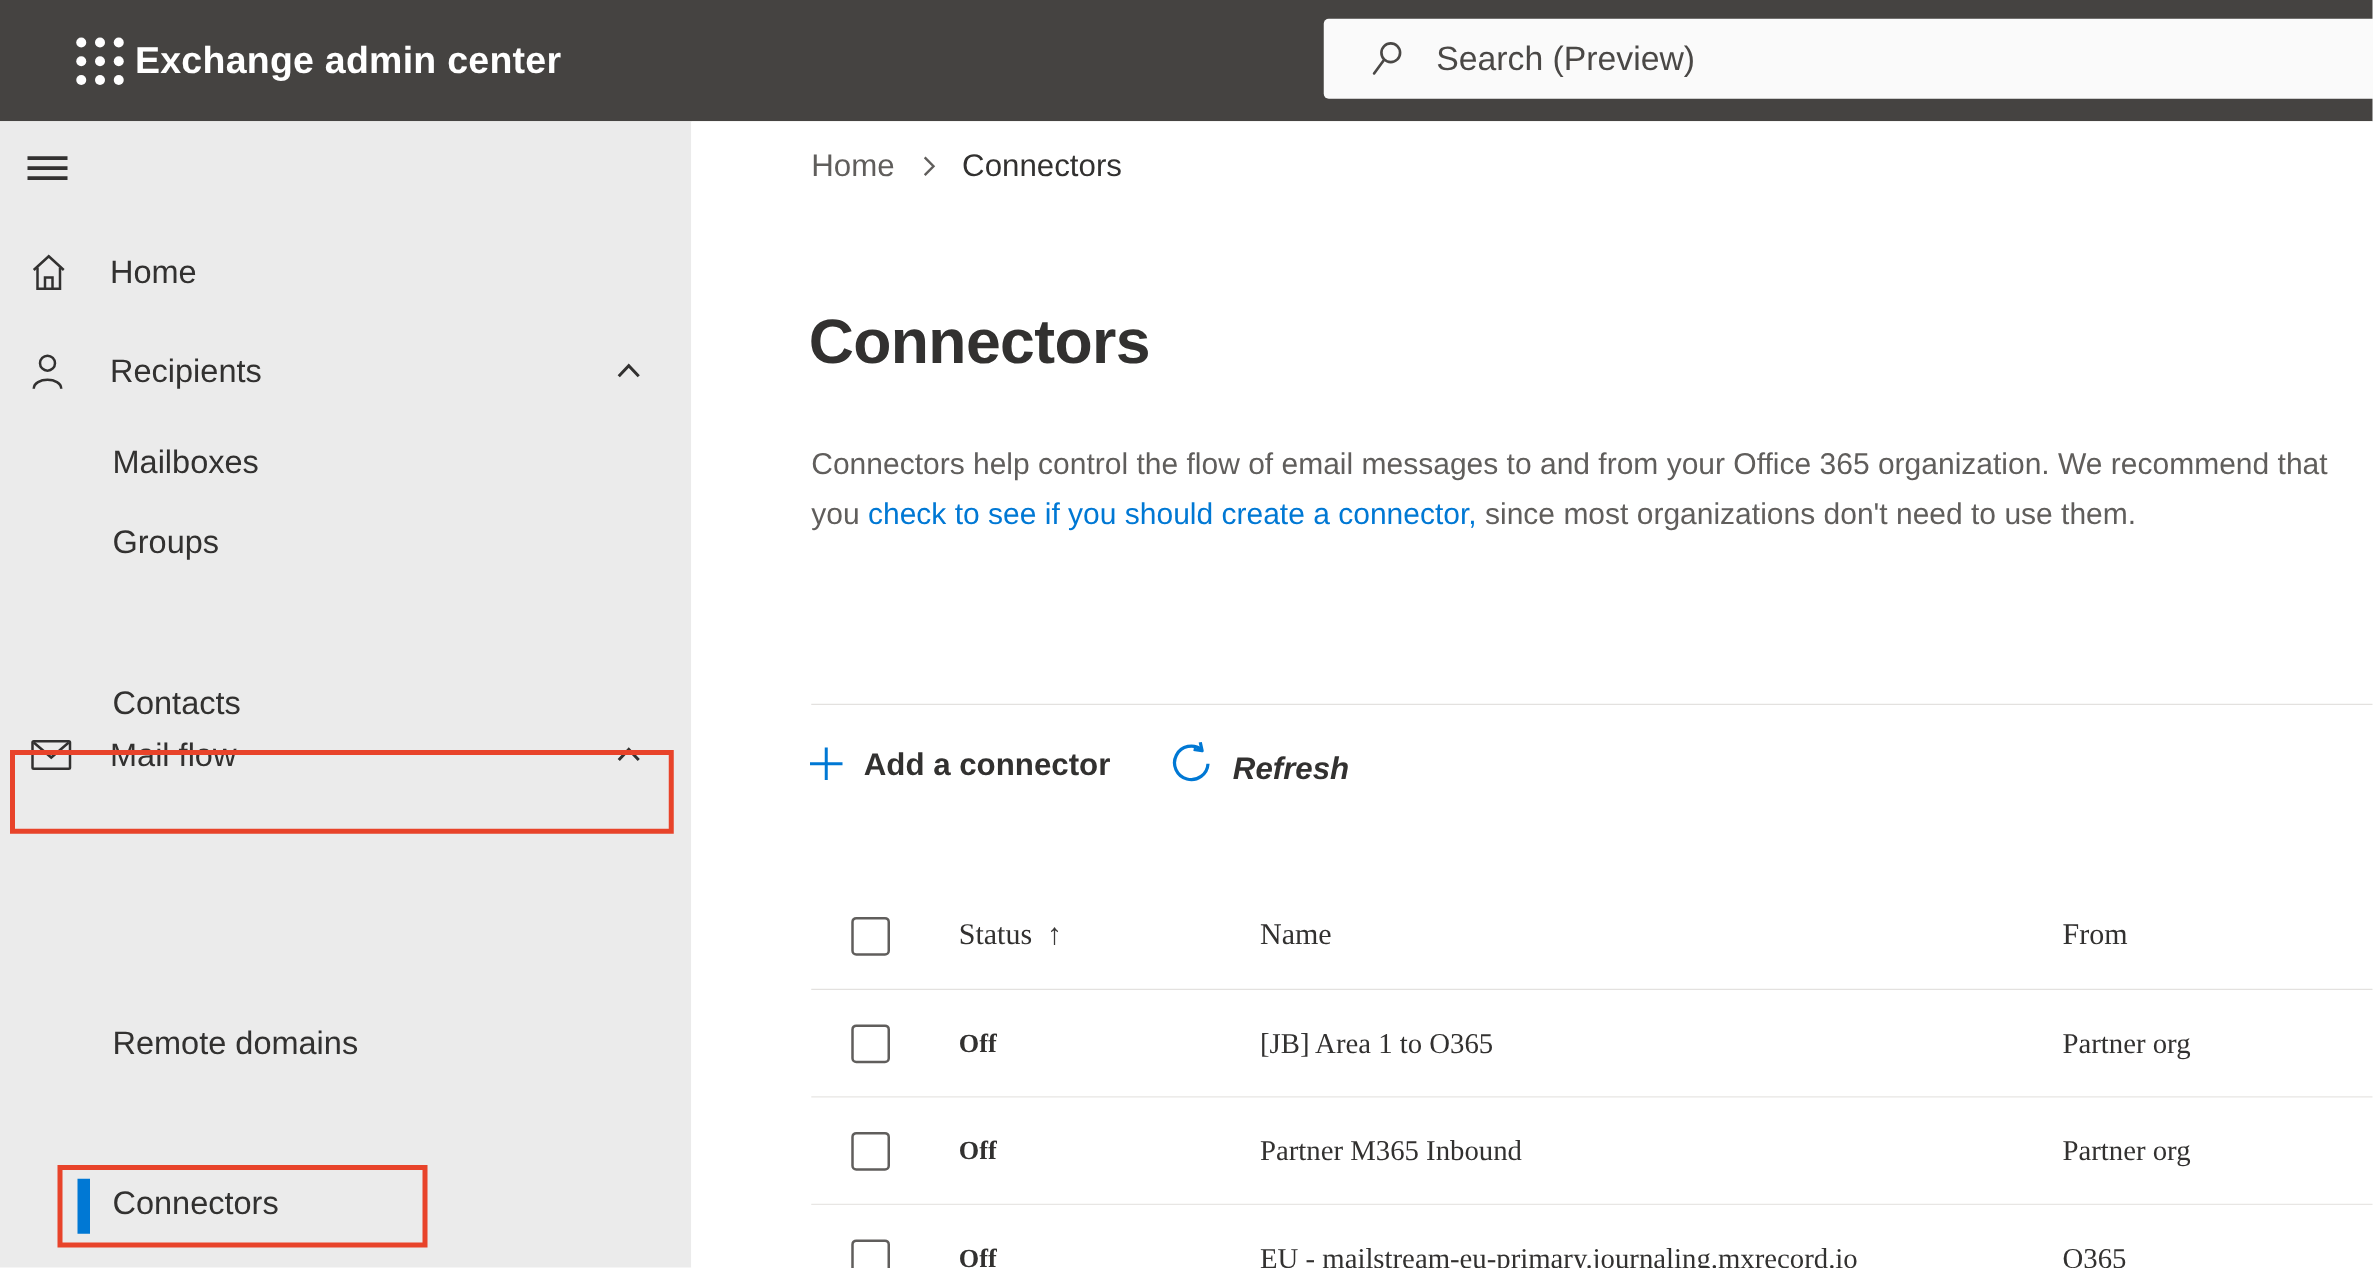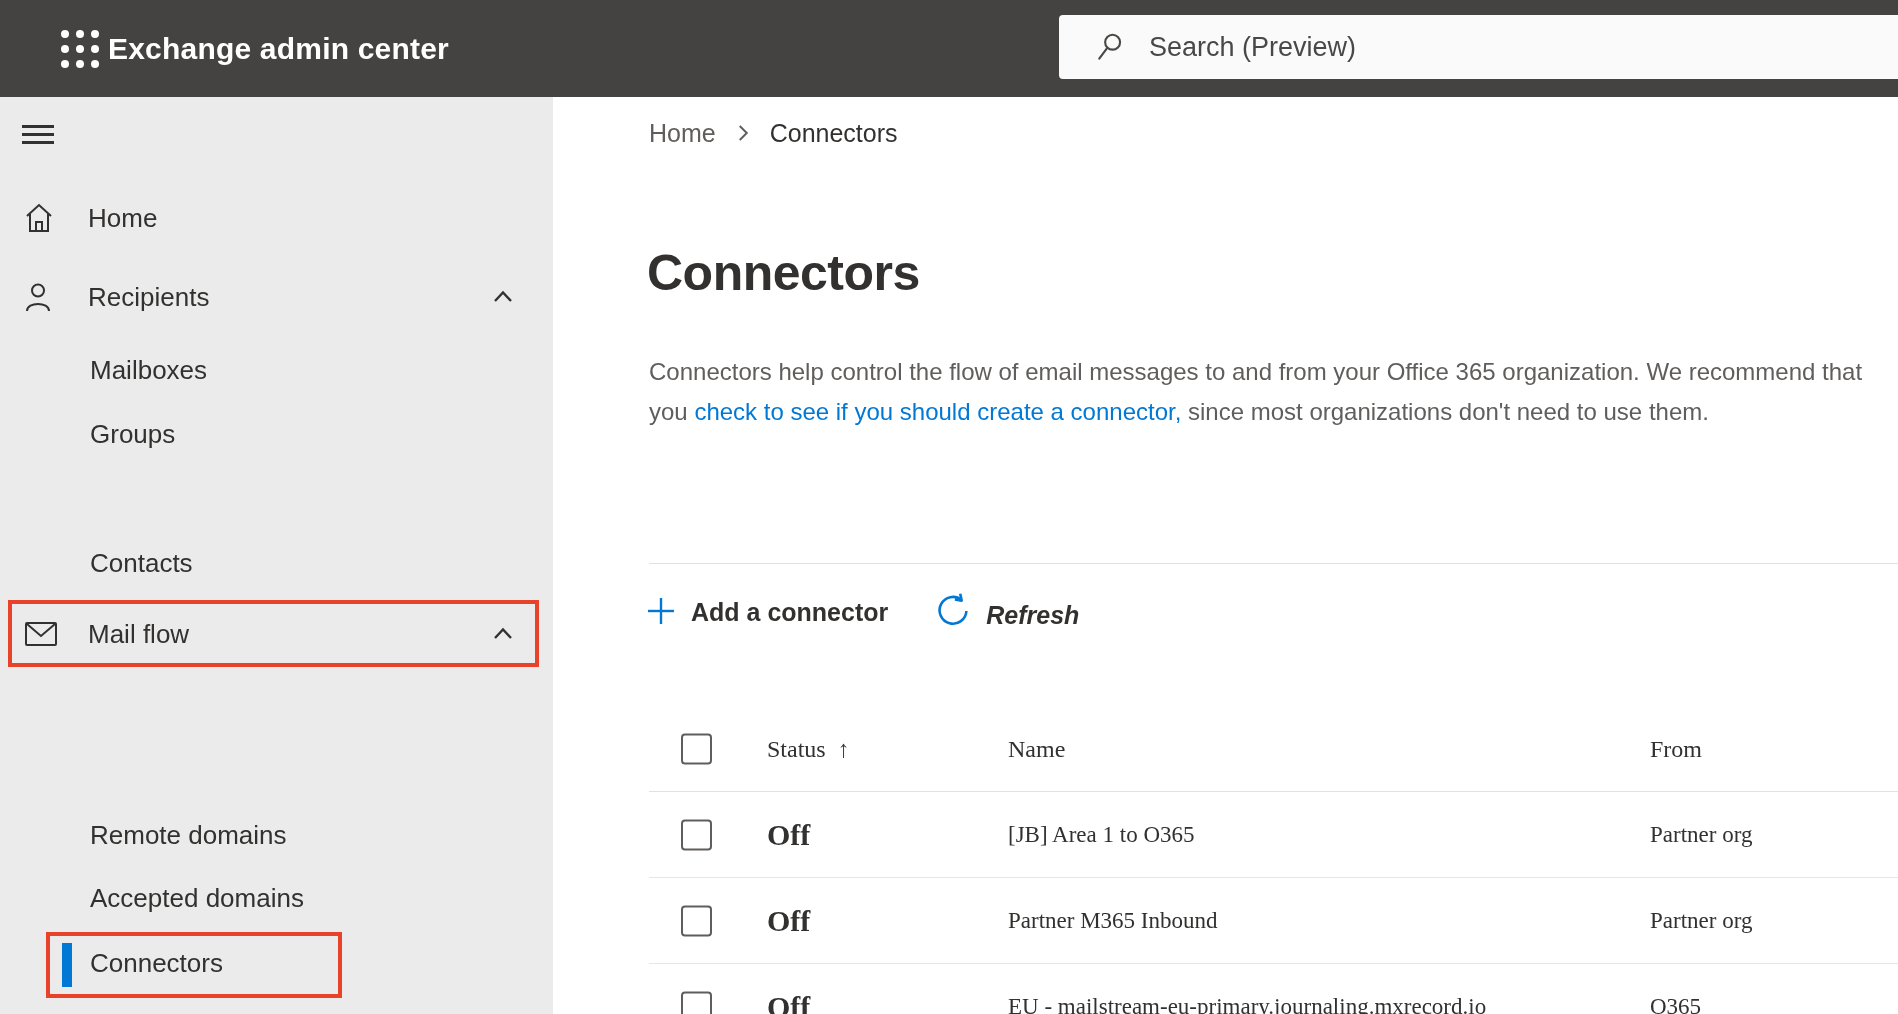--- a/index.html
+++ b/index.html
@@ -58,21 +58,21 @@
   .tool-btn .tb-icon { display:flex; margin-right:14px; }
   .tool-btn .tb-label { font-size:25px; font-weight:600; color:#323130; white-space:nowrap; }
   .tool-btn + .tool-btn { margin-left:46px;font-style:italic; }
 
   
   .table { position:absolute; left:96px; top:610px; width:1249px; }
   .t-row { position:relative; height:86px; border-bottom:1px solid #e8e6e4;font-family:Liberation Serif, serif; }
   .t-row.t-head { height:85px; border-bottom:1px solid #e3e1df; }
   .cb { position:absolute; left:32px; top:50%; transform:translateY(-50%); width:31px; height:31px;
         border:2px solid #605e5c; border-radius:4px; background:#fff; cursor:pointer; }
-  .c-status { position:absolute; left:118px; top:50%; transform:translateY(-50%); font-size:30px; }
+  .c-status { position:absolute; left:118px; top:50%; transform:translateY(-50%); font-size:21px; }
   .c-name   { position:absolute; left:359px; top:50%; transform:translateY(-50%); font-size:23px; white-space:nowrap; }
   .c-from   { position:absolute; left:1001px; top:50%; transform:translateY(-50%); font-size:23px; white-space:nowrap; }
   .t-head .c-status, .t-head .c-name, .t-head .c-from { font-size:24px; font-weight:400; color:#323130; cursor:pointer; }
   .t-row:not(.t-head) .c-status { font-weight:700; }
   .sort-arrow { font-size:24px; font-weight:400; margin-left:12px; color:#3b3a39; }
 </style>
 </head>
 <body>
 
 <div class="topbar">
@@ -135,40 +135,37 @@
   <div class="nav-item sub" style="top:249px">
     <span class="nav-label">Mailboxes</span>
   </div>
   <div class="nav-item sub" style="top:313px">
     <span class="nav-label">Groups</span>
   </div>
   <div class="nav-item sub" style="top:442px">
     <span class="nav-label">Contacts</span>
   </div>
 
-  <div class="nav-item" style="top:513px">
+  <div class="nav-item" style="top:483px">
     <span class="nav-icon">
       <svg width="34" height="30" viewBox="0 0 34 30" fill="none" stroke="#323130" stroke-width="2">
         <rect x="2" y="4" width="30" height="22" rx="1"></rect>
           <path d="M3 5 L17 17 L31 5"></path>
       </svg>
     </span>
     <span class="nav-label">Mail flow</span>
     <span class="chevron">
       <svg width="30" height="30" viewBox="0 0 30 30" fill="none" stroke="#323130" stroke-width="2.4">
         <path d="M7 19 L15 10.5 L23 19"></path>
       </svg>
     </span>
   </div>
 
   <div class="nav-item sub" style="top:714px">
     <span class="nav-label">Remote domains</span>
-  </div>
-  <div class="nav-item sub" style="top:777px">
-    <span class="nav-label">Accepted domains</span>
   </div>
 
   <div class="selection-bar"></div>
   <div class="nav-item sub" style="top:842px">
     <span class="nav-label">Connectors</span>
   </div>
 
   <div class="annotation-box" style="left:8px; top:503px; width:531px; height:67px;"></div>
   <div class="annotation-box" style="left:46px; top:835px; width:296px; height:66px;"></div>
 </div>

